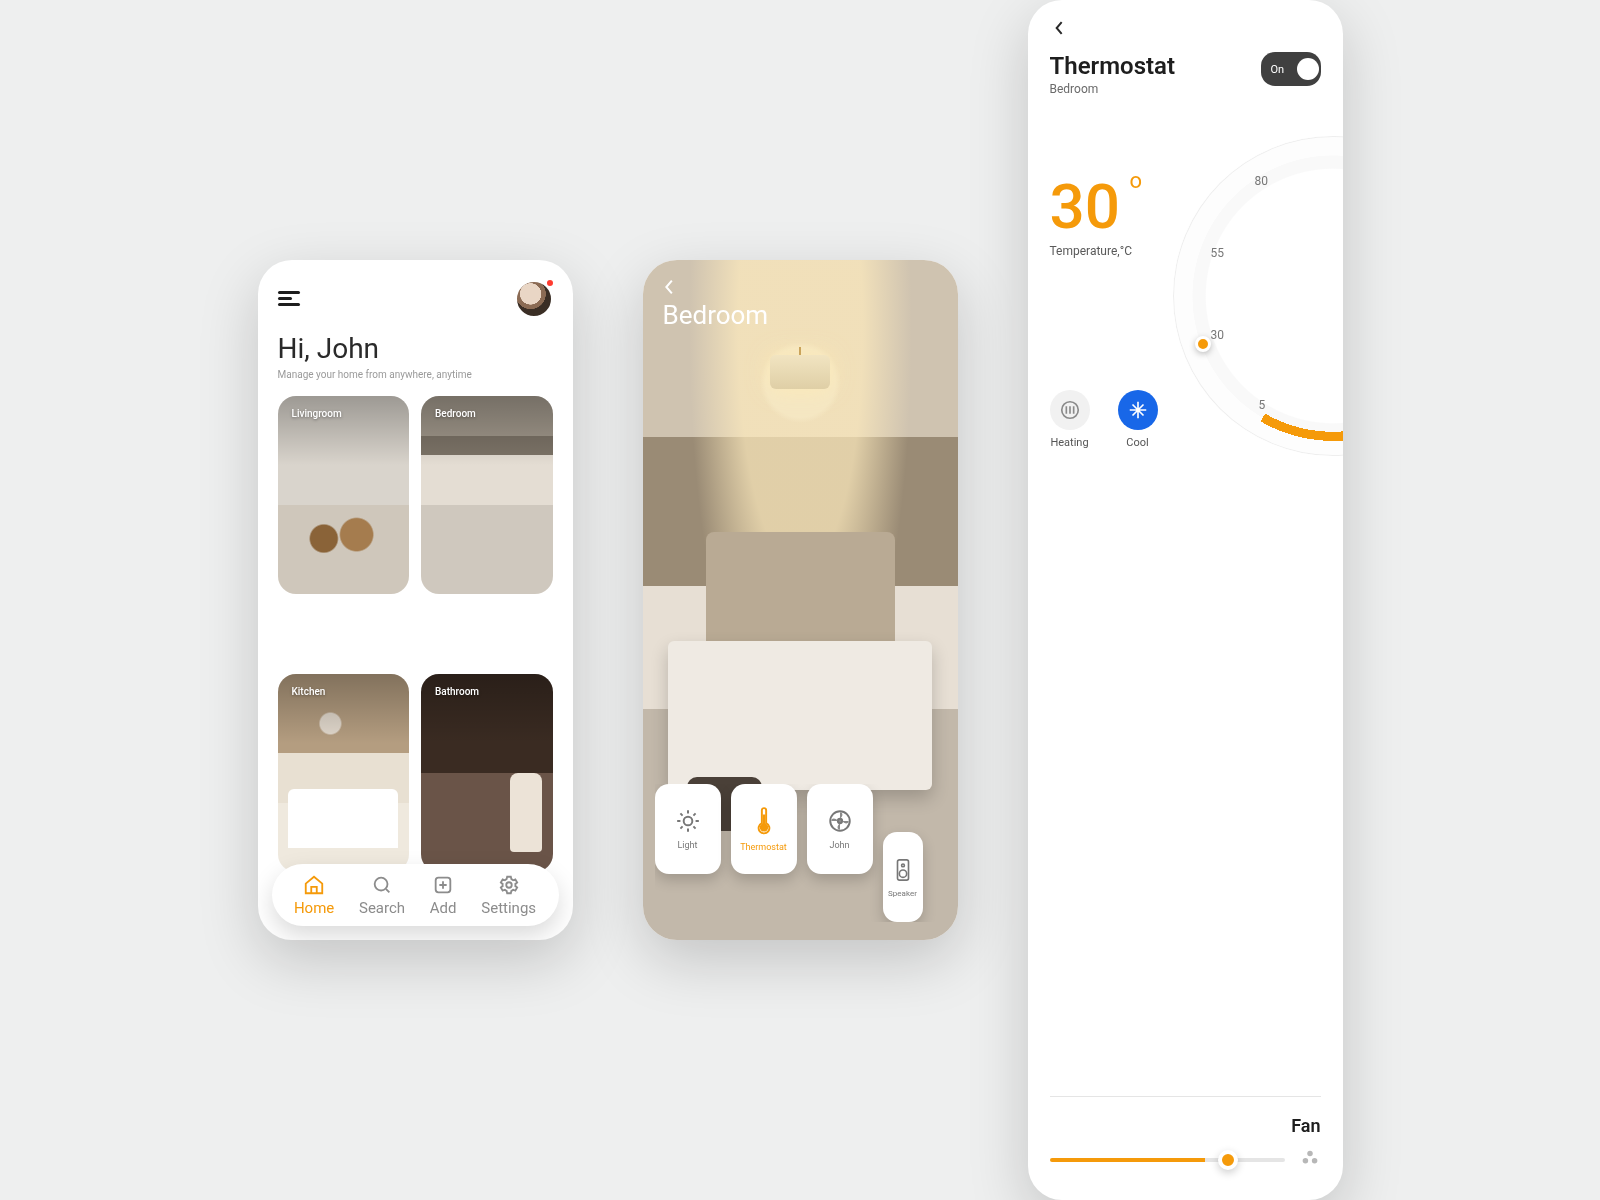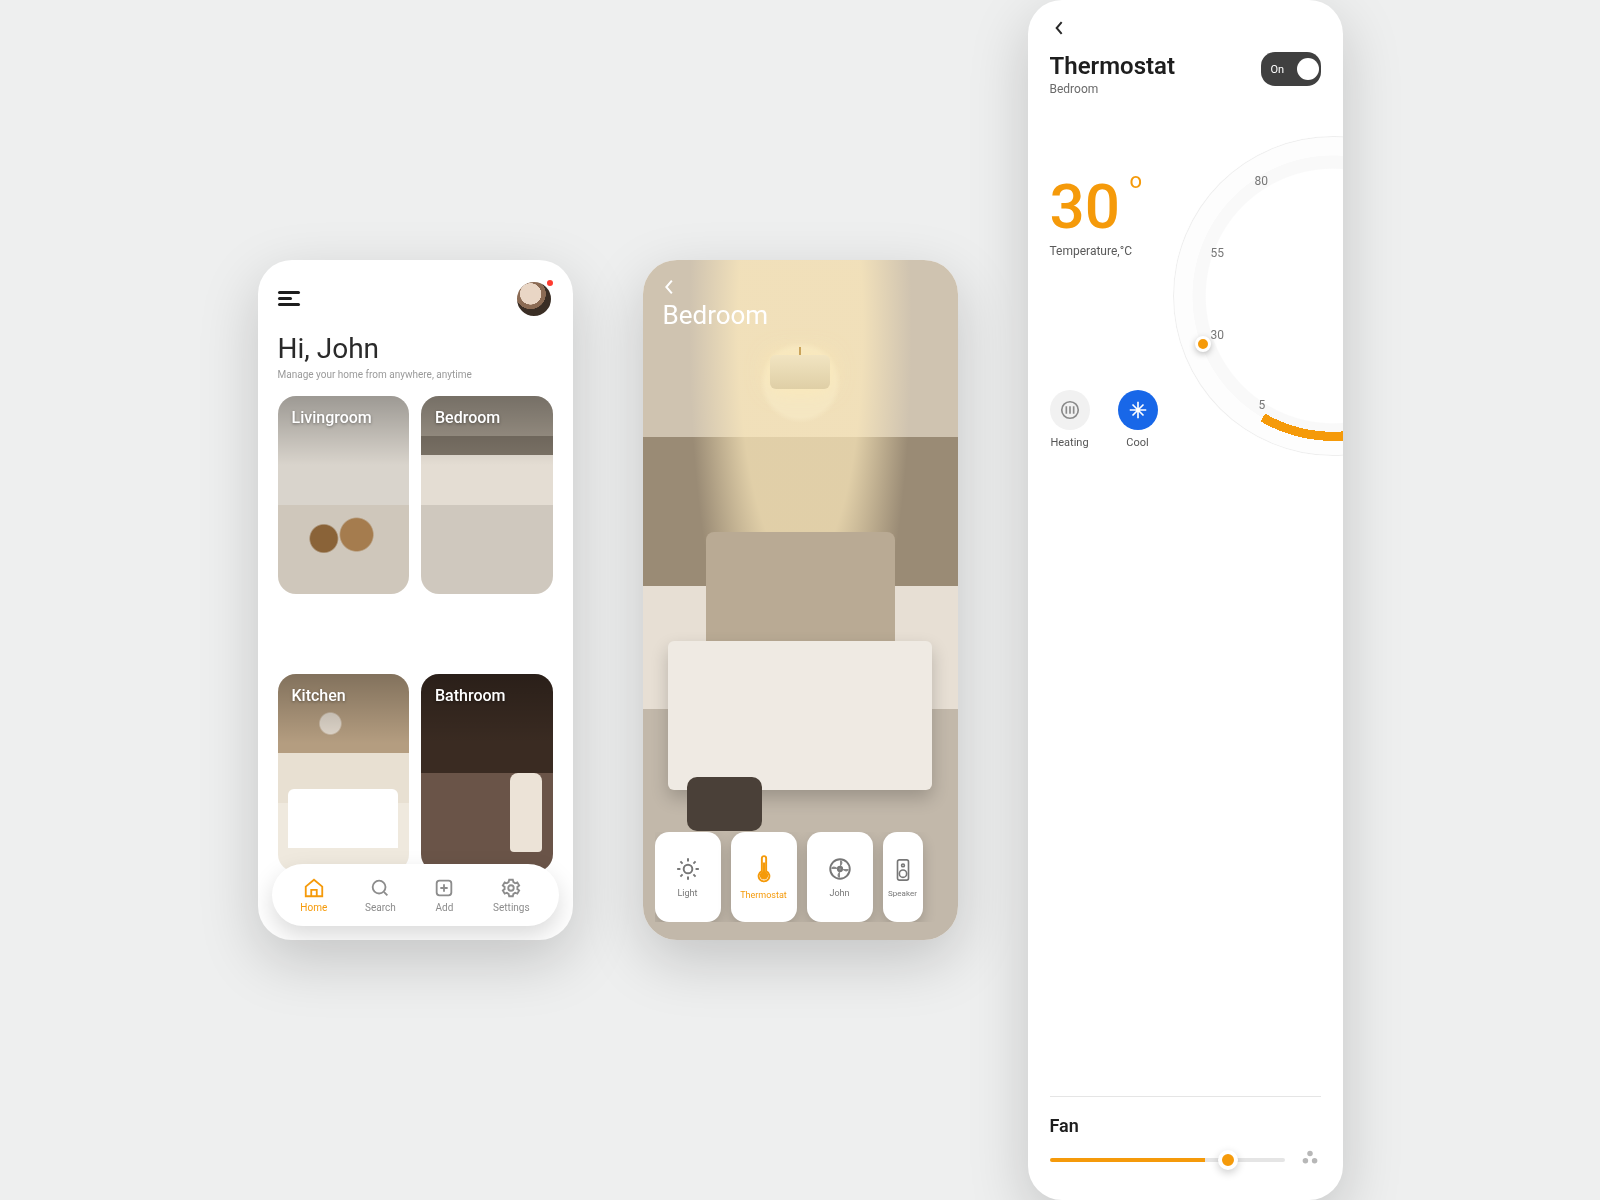--- a/index.html
+++ b/index.html
@@ -33,21 +33,21 @@
     border:2px solid #fff;
   }
   .dot { position:absolute; top:-2px; right:-2px; width:10px;height:10px;border-radius:50%;background:#ff3b30;border:2px solid #fff;}
   .greet { margin-top:14px; font-size:28px; color:#2a2a2a; font-weight:400;}
   .greet b{ font-weight:400; }
   .sub { margin-top:4px; font-size:10px; color:#9a9a9a; }
   .rooms { margin-top:16px; display:grid; grid-template-columns:1fr 1fr; gap:12px; flex:1; }
   .room {
     border-radius:18px; position:relative; overflow:hidden; height:198px; cursor:pointer;
   }
-  .room .label { position:absolute; top:12px; left:14px; color:#fff; font-size:16px; font-weight:500; z-index:2; text-shadow:0 1px 3px rgba(0,0,0,.4);}
+  .room .label { position:absolute; top:12px; left:14px; color:#fff; font-size:10px; font-weight:500; z-index:2; text-shadow:0 1px 3px rgba(0,0,0,.4);}
   .room::after{content:'';position:absolute;inset:0;background:linear-gradient(180deg,rgba(0,0,0,.28),rgba(0,0,0,0) 35%);}
   .r-living { background:
     radial-gradient(circle at 60% 70%, #a57c4e 0 10%, transparent 11%),
     radial-gradient(circle at 35% 72%, #8a6338 0 8%, transparent 9%),
     linear-gradient(180deg,#d9d4cc 0 55%, #cfc7bb 55% 100%);
   }
   .r-bed { background:
     linear-gradient(180deg,#a39a8d 0 20%, #7d7468 20% 30%, #e4ddd3 30% 55%, #cfc8be 55% 100%);
   }
   .r-kitchen { background:
@@ -58,21 +58,21 @@
   .r-bath { background:
     linear-gradient(180deg,#3a2b22 0 50%, #6a5448 50% 100%);
   }
   .r-bath::before{content:'';position:absolute;right:8%;bottom:10%;width:24%;height:40%;background:#ece3d7;border-radius:8px 8px 4px 4px;}
 
   .bottom-nav{
     position:absolute; left:14px; right:14px; bottom:14px; height:62px;
     background:#fff; border-radius:32px; box-shadow:0 10px 24px rgba(0,0,0,.15);
     display:flex; justify-content:space-around; align-items:center; padding:0 10px;
   }
-  .nav-item{ display:flex; flex-direction:column; align-items:center; gap:3px; font-size:10px; color:#8c8c8c; cursor:pointer;}
+  .nav-item{ display:flex; flex-direction:column; align-items:center; gap:3px; font-size:15px; color:#8c8c8c; cursor:pointer;}
   .nav-item.active{ color:#f59a0a; }
   .nav-item svg{stroke:currentColor;}
 
   
   .s2-bg{
     position:absolute; inset:0;
     background:
       radial-gradient(circle at 50% 18%, #f5e7c3 0 6%, transparent 7%),
       radial-gradient(ellipse at 50% 10%, rgba(255,236,190,.7) 0 28%, transparent 50%),
       linear-gradient(180deg,#cfc3b0 0 26%, #9a8b75 26% 48%, #e7dfd4 48% 66%, #c2b8aa 66% 100%);
@@ -136,21 +136,21 @@
   .dial .mark{ position:absolute; font-size:12px; color:#777; }
 
   .modes{ position:absolute; top:390px; left:22px; display:flex; gap:28px;}
   .mode{ display:flex; flex-direction:column; align-items:center; gap:6px; font-size:11px; color:#555; cursor:pointer;}
   .mode .circ{ width:40px;height:40px;border-radius:50%; display:flex;align-items:center;justify-content:center;}
   .mode.heating .circ{ background:#f1f1f1; }
   .mode.cool .circ{ background:#1867e8; }
 
   .fan-block{ position:absolute; left:22px; right:22px; bottom:30px;}
   .fan-block hr{ border:none; border-top:1px solid #e5e5e5; margin-bottom:18px;}
-  .fan-head{ font-size:18px; font-weight:600; color:#1e1e1e; margin-bottom:14px;}
+  .fan-head{ font-size:18px; font-weight:600; color:#1e1e1e; margin-bottom:14px;text-align:right;}
   .slider{ position:relative; height:20px; display:flex; align-items:center; }
   .track{ flex:1; height:4px; border-radius:2px;
     background: linear-gradient(90deg,#f59a0a 0 66%, #e5e5e5 66% 100%); }
   .thumb{ position:absolute; left:calc(66% - 10px); width:20px;height:20px;border-radius:50%;background:#f59a0a;border:4px solid #fff;box-shadow:0 3px 8px rgba(0,0,0,.2);}
   .fan-ico{ margin-left:14px; color:#b7b7b7;}
 </style>
 </head>
 <body>
 
 <div class="phone s1">
@@ -249,21 +249,21 @@
       <span>Thermostat</span>
     </div>
     <div class="device">
       <svg width="26" height="26" viewBox="0 0 24 24" fill="none" stroke="#8a8a8a" stroke-width="1.8">
           <circle cx="12" cy="12" r="9"></circle>
           <circle cx="12" cy="12" r="2" fill="#8a8a8a"></circle>
           <path d="M12 4c3 0 3 4 0 6M20 12c0 3-4 3-6 0M12 20c-3 0-3-4 0-6M4 12c0-3 4-3 6 0" fill="#8a8a8a" stroke="none"></path>
         </svg>
       <span>John</span>
     </div>
-    <div class="device" style="flex:0 0 40px;">
+    <div class="device" style="flex:0 0 40px;margin-top:48px;">
       <svg width="22" height="26" viewBox="0 0 24 28" fill="none" stroke="#8a8a8a" stroke-width="1.8">
           <rect x="6" y="3" width="12" height="22" rx="2"></rect>
           <circle cx="12" cy="9" r="1.5"></circle>
           <circle cx="12" cy="18" r="4"></circle>
         </svg>
       <span style="font-size:8px;">Speaker</span>
     </div>
   </div>
 </div>
 

